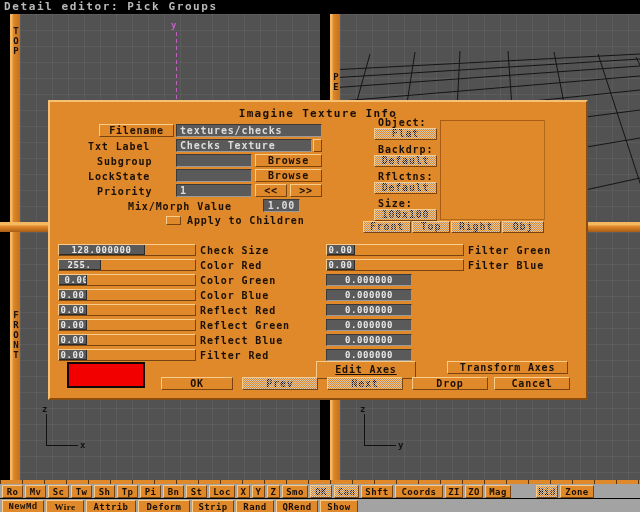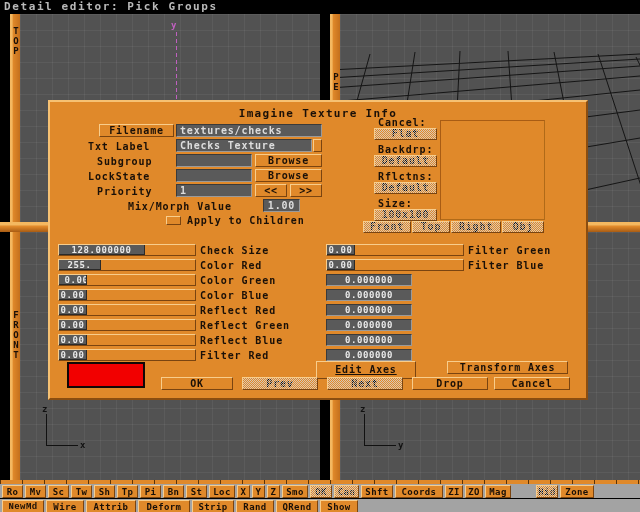--- a/index.html
+++ b/index.html
@@ -233,21 +233,21 @@
     <div class="field" style="position:absolute;left:126px;top:82px;width:76px;height:13px;">1</div>
     <div class="btn" style="position:absolute;left:205px;top:82px;width:32px;height:13px;">&lt;&lt;</div>
     <div class="btn" style="position:absolute;left:240px;top:82px;width:32px;height:13px;">&gt;&gt;</div>
 
     <div class="lbl" style="left:78px;top:100px;">Mix/Morph Value</div>
     <div class="field" style="position:absolute;left:213px;top:97px;width:37px;height:13px;justify-content:center;padding-left:0;">1.00</div>
 
     <div style="position:absolute;left:116px;top:114px;width:15px;height:9px;background:#e0892a;border-top:1px solid #f8cd8c;border-left:1px solid #f8cd8c;border-right:1px solid #7a4410;border-bottom:1px solid #7a4410;"></div>
     <div class="lbl" style="left:137px;top:114px;">Apply to Children</div>
 
-    <div class="lbl" style="left:328px;top:16px;">Cancel:</div>
+    <div class="lbl" style="left:328px;top:16px;">Object:</div>
     <div class="btn ghost" style="position:absolute;left:324px;top:26px;width:63px;height:12px;">Flat</div>
 
     <div class="lbl" style="left:328px;top:43px;">Backdrp:</div>
     <div class="btn ghost" style="position:absolute;left:324px;top:53px;width:63px;height:12px;">Default</div>
 
     <div class="lbl" style="left:328px;top:70px;">Rflctns:</div>
     <div class="btn ghost" style="position:absolute;left:324px;top:80px;width:63px;height:12px;">Default</div>
 
     <div class="lbl" style="left:328px;top:97px;">Size:</div>
     <div class="btn ghost" style="position:absolute;left:324px;top:107px;width:63px;height:12px;">100x100</div>
@@ -377,21 +377,21 @@
       <div class="tbtn" style="left: 395px; top: 1px; width: 48px;">Coords</div>
       <div class="tbtn" style="left: 445px; top: 1px; width: 18px;">ZI</div>
       <div class="tbtn" style="left: 465px; top: 1px; width: 18px;">ZO</div>
       <div class="tbtn" style="left: 485px; top: 1px; width: 26px;">Mag</div>
       <div class="tbtn" style="left: 536px; top: 1px; width: 21px;">MS</div>
       <div class="tbtn ghost" style="left: 536px; top: 1px; width: 22px;">Hid</div>
       <div class="tbtn" style="left: 560px; top: 1px; width: 34px;">Zone</div>
     </div>
   <div class="tbrow" style="top:499px;" id="tb2">
       <div class="tbtn" style="left: 2px; top: 1px; width: 42px; font-family: Liberation Mono, monospace;">NewMd</div>
-      <div class="tbtn" style="left: 46px; top: 1px; width: 38px;">Wire</div>
+      <div class="tbtn" style="left: 46px; top: 1px; width: 38px; font-family: Liberation Serif, serif;">Wire</div>
       <div class="tbtn" style="left: 86px; top: 1px; width: 50px;">Attrib</div>
       <div class="tbtn" style="left: 138px; top: 1px; width: 52px;">Deform</div>
       <div class="tbtn" style="left: 192px; top: 1px; width: 42px;">Strip</div>
       <div class="tbtn" style="left: 236px; top: 1px; width: 38px;">Rand</div>
       <div class="tbtn" style="left: 276px; top: 1px; width: 42px;">QRend</div>
       <div class="tbtn" style="left: 320px; top: 1px; width: 38px;">Show</div>
     </div>
 
 </div>
 

